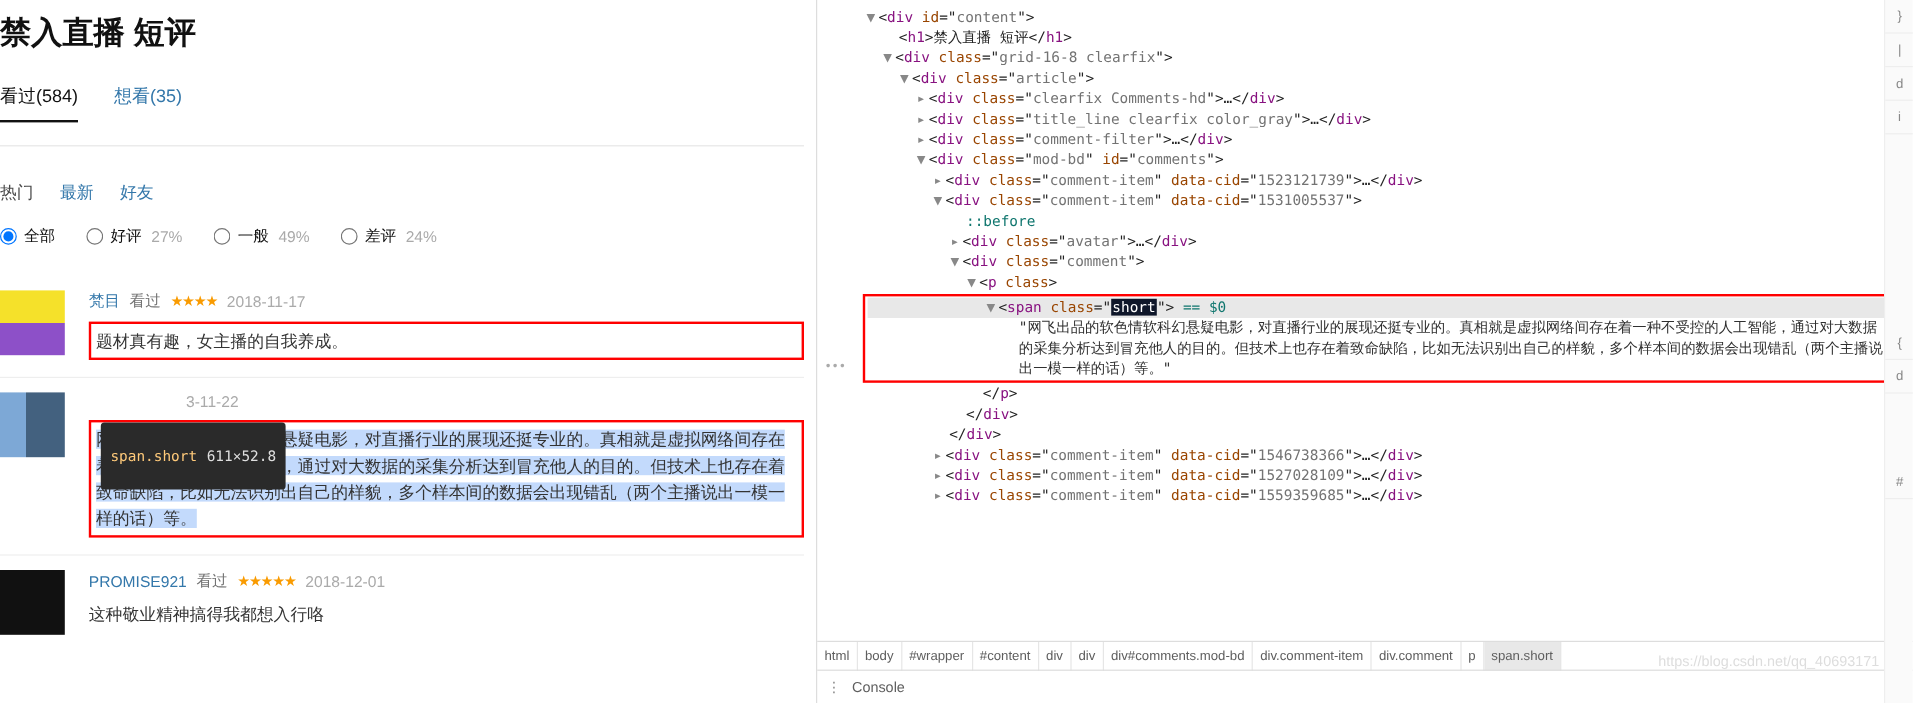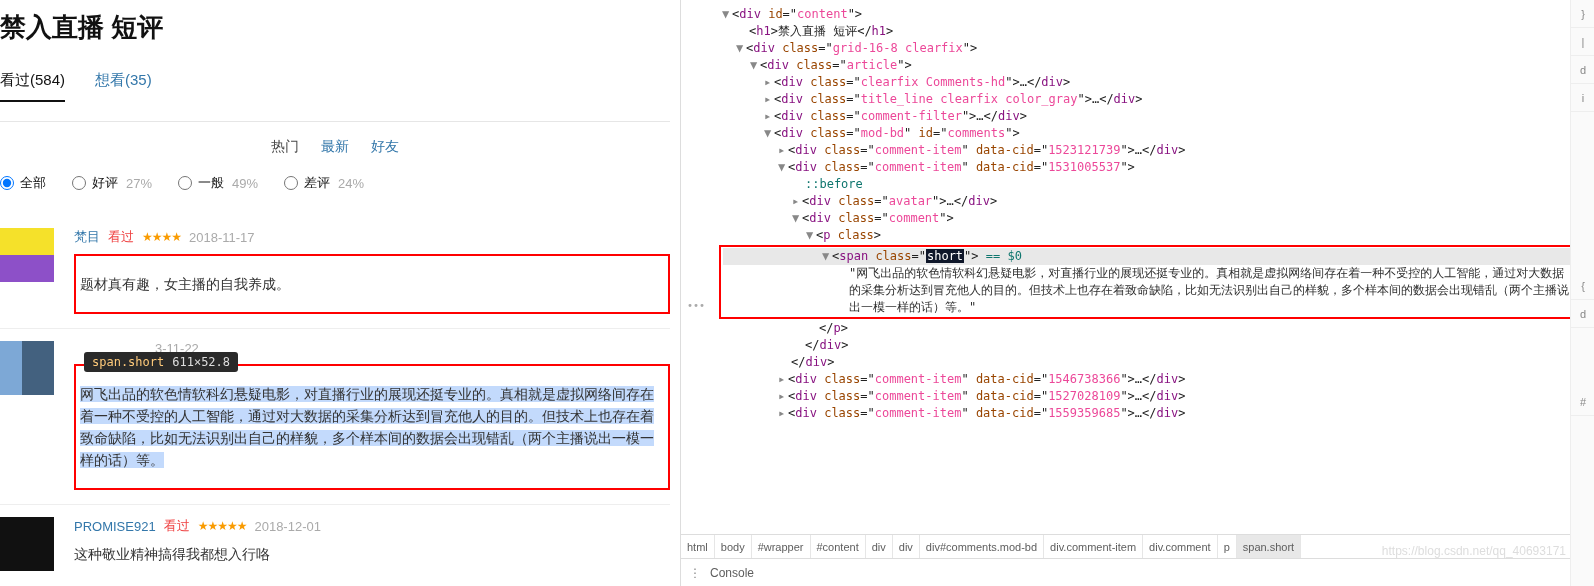--- a/index.html
+++ b/index.html
@@ -3,52 +3,52 @@
 <meta charset="utf-8">
 <style>
   * { box-sizing: border-box; margin: 0; padding: 0; }
   body { font-family: "Helvetica Neue", Arial, "Microsoft YaHei", sans-serif; font-size: 13px; color: #333; overflow: hidden; }
   .wrap { display: flex; width: 1594px; height: 586px; }
   .left-pane { width: 680px; height: 100%; background: #fff; padding-right: 10px; position: relative; }
   .page-title { font-size: 26px; font-weight: bold; color: #111; margin: 10px 0 20px 0; }
   .tabs { border-bottom: 1px solid #e6e6e6; display: flex; gap: 30px; font-size: 15px; padding-bottom: 19px;}
   .tabs .tab { padding: 6px 0 10px; color: #37a; cursor: pointer; }
   .tabs .tab.active { color: #111; border-bottom: 2px solid #111; font-weight: 500;}
-  .subtabs { display: flex; gap: 22px; font-size: 14px; margin: 16px 0 18px; color: #37a; justify-content: center; }
+  .subtabs { display: flex; gap: 22px; font-size: 14px; margin: 30px 0 18px; color: #37a; }
   .subtabs .subtab { cursor: pointer; }
   .subtabs .subtab.active { color: #494949; }
   .filters { display: flex; gap: 26px; font-size: 13px; align-items:center; margin-bottom: 24px; }
   .filters label { display: flex; align-items:center; gap: 6px; cursor: pointer; color:#111;}
   .filters .pct { color: #aaa; margin-left:2px;}
   .filters input[type=radio]{ width:14px; height:14px; }
   .comment-item { display:flex; gap: 20px; padding: 12px 0 14px; border-bottom:1px solid #eee; }
   .avatar { width: 54px; height: 54px; flex:0 0 54px; }
   .av-a { background: linear-gradient(#f5e12a 50%, #8d50c8 50%); }
   .av-b { background: linear-gradient(90deg,#7da8d6 40%,#43617f 40%); }
   .av-c { background: #111; }
   .c-body { flex:1; }
   .c-head { display:flex; align-items:center; gap:8px; font-size:13px; }
   .uname { color:#37a; }
-  .action { color:#ef4444; }
+  .action { color:#737373; }
   .stars { color:#f99b01; font-size:12px; letter-spacing:-1px;}
   .date { color:#aaa; }
   .c-text { font-size:14px; line-height:22px; margin-top:8px; }
-  .redbox { border:2px solid #f00; padding:17px 4px; }
+  .redbox { border:2px solid #f00; padding:3px 4px; }
   .hl { background:#c3dafc; }
-  .tooltip { position:absolute; background:#2a2a2a; color:#fff; font-size:12px; padding:3px 8px; border-radius:3px; left:84px; top:352px; font-family:monospace; z-index:5;}
+  .tooltip { position:absolute; background:#2a2a2a; color:#fff; font-size:12px; padding:21px 8px; border-radius:3px; left:84px; top:352px; font-family:monospace; z-index:5;}
   .tooltip .sel { color:#ffca7a;}
   .tooltip .dim { color:#dedede; margin-left:8px;}
 
   .right-pane { flex:1; height:100%; background:#fff; border-left:1px solid #ddd; display:flex; flex-direction:column; font-family:Menlo,Consolas,monospace; font-size:12px; position:relative;}
   .dom-tree { flex:1; overflow:auto; padding:6px 0 4px 40px; line-height:17px; color:#222;}
   .dom-tree .row { white-space:nowrap; }
   .caret { display:inline-block; width:10px; margin-left:-13px; color:#888; cursor:pointer; user-select:none;}
   .tagc { color:#881280;}
   .attrn { color:#994500;}
-  .attrv { color:#ec4899;margin-top:19px;}
+  .attrv { color:#737373;margin-top:19px;}
   .i1{padding-left:14px;} .i2{padding-left:28px;} .i3{padding-left:42px;} .i4{padding-left:56px;} .i5{padding-left:70px;} .i6{padding-left:84px;} .i7{padding-left:98px;} .i8{padding-left:112px;} .i9{padding-left:126px;}
   .sel-row { background:#e8e8e8; }
   .sel-word { background:#0f172a; color:#fff; padding:0 1px;}
   .cmt { color:#0f766e;}
   .redbox2 { border:2px solid #f00; margin:1px 12px 1px -2px; padding:1px 2px;}
   .txt { color:#303030; }
   .crumbs { height:24px; border-top:1px solid #ddd; display:flex; align-items:center; font-family:"Helvetica Neue",Arial,sans-serif; font-size:11px; }
   .crumbs span { padding:0 6px; color:#5e5e5e; border-right:1px solid #e6e6e6; line-height:24px; height:24px; display:flex; align-items:center; cursor:pointer;}
   .crumbs span.sel { background:#e8e8e8;}
   .console-bar { height:28px; border-top:1px solid #ddd; display:flex; align-items:center; gap:8px; padding-left:8px; color:#5e5e5e; font-family:"Helvetica Neue",Arial,sans-serif; font-size:12px;}

